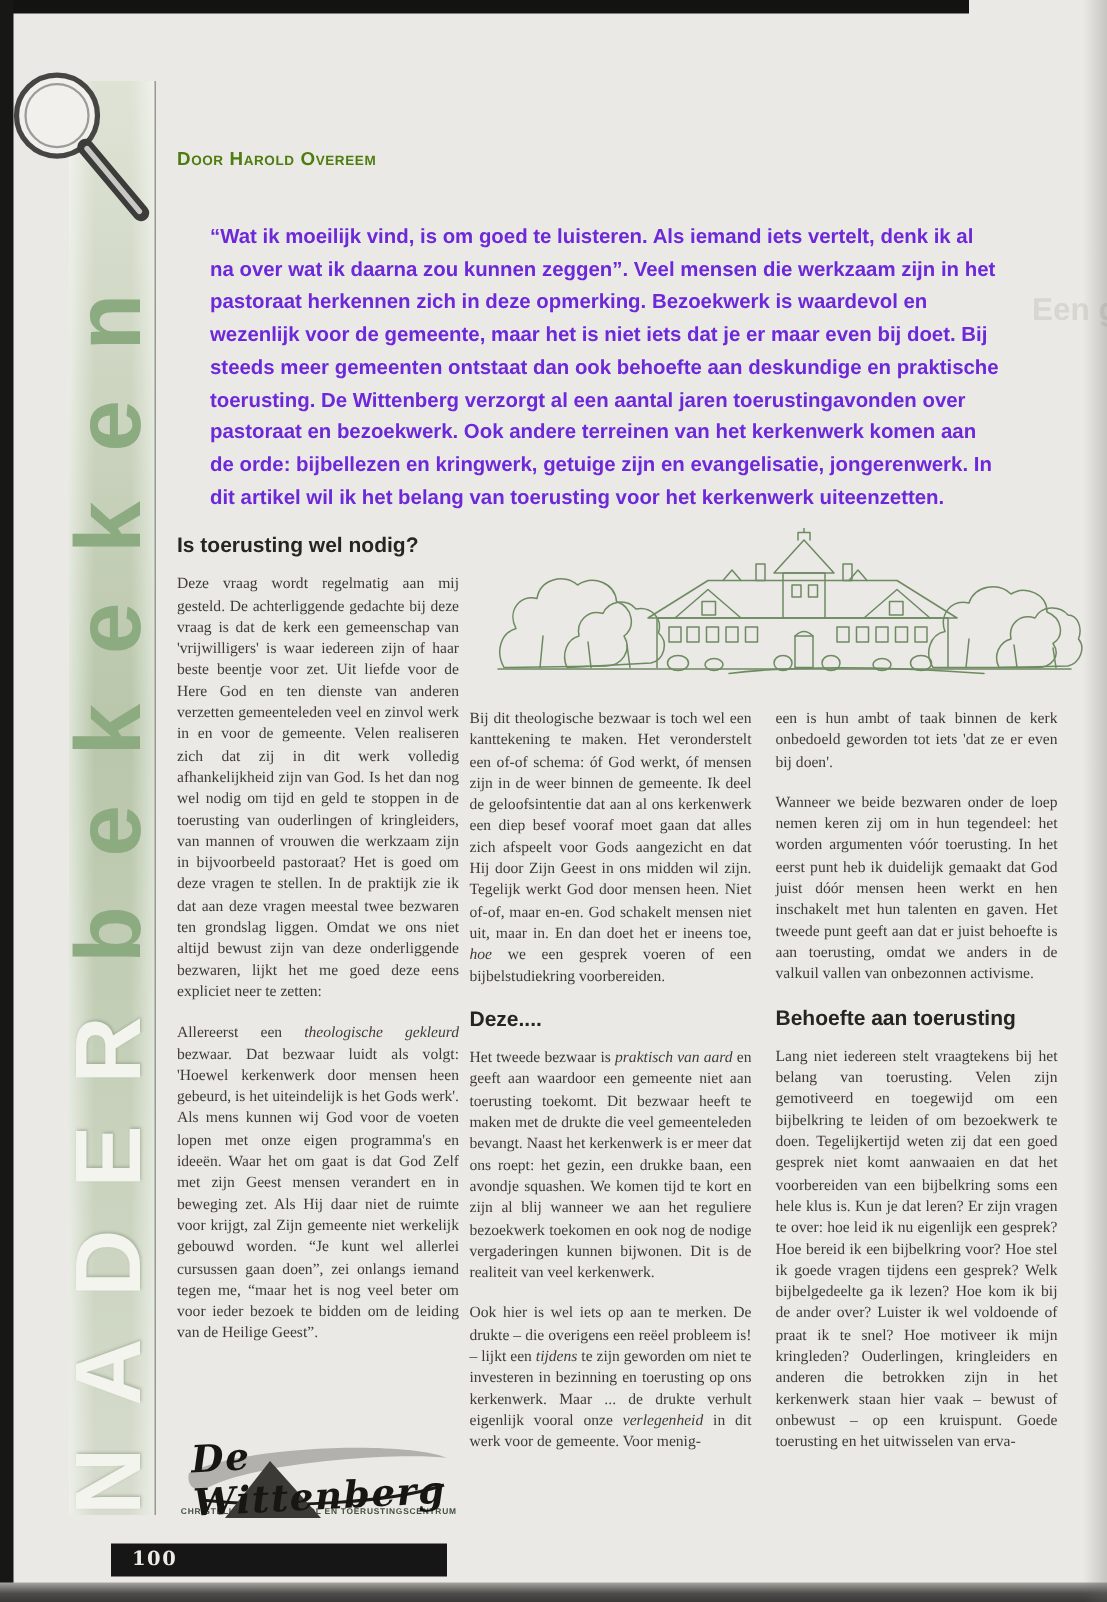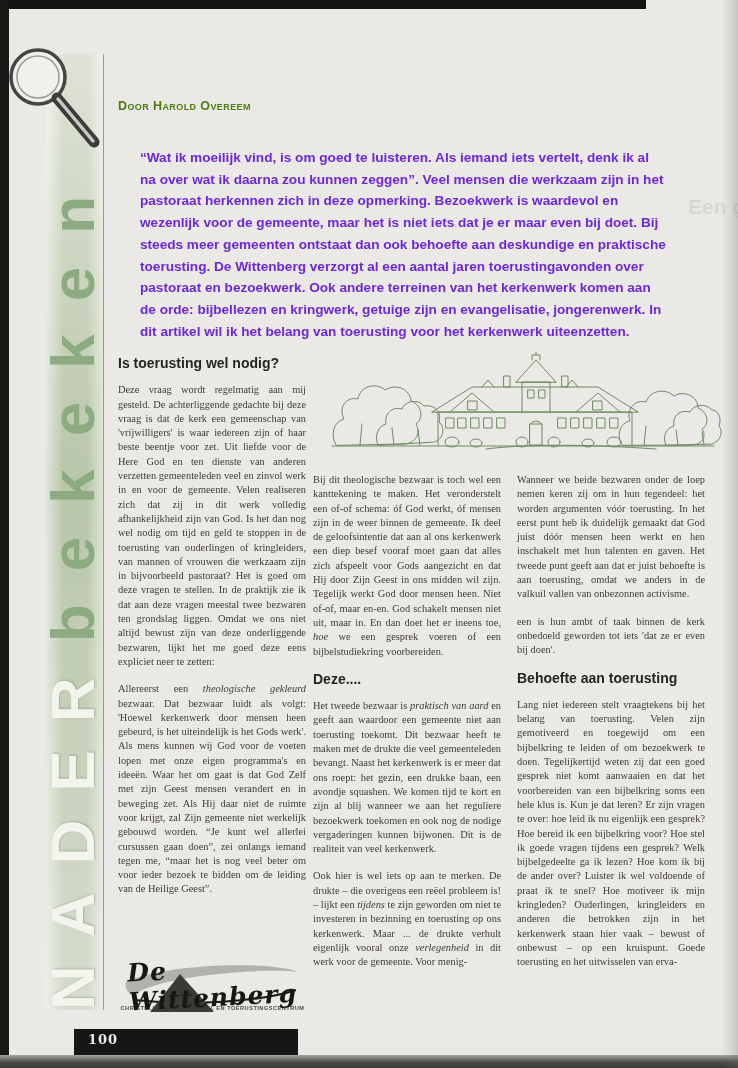--- a/index.html
+++ b/index.html
@@ -52,21 +52,21 @@
              font-family:"DejaVu Serif",serif;font-style:italic;font-weight:bold;font-size:25px;
              color:#171613;transform:rotate(-3deg);letter-spacing:1px;}
   .logo-tagline{position:absolute;left:0;top:57px;width:100%;z-index:1;text-align:center;
                 font-size:5.6px;font-weight:bold;letter-spacing:0.5px;color:#44503e;}
   .logo-roof{z-index:2;}
   .logo-swash{z-index:0;}
   
   .ghost{position:absolute;left:688px;top:195px;width:50px;height:26px;overflow:hidden;
          font-weight:bold;font-size:21px;color:#d8d6d1;white-space:nowrap;}
   
-  .pagenum-bar{position:absolute;left:74px;top:1029px;width:224px;height:32px;background:#161616;}
+  .pagenum-bar{position:absolute;left:74px;top:1029px;width:224px;height:22px;background:#161616;}
   .pagenum-bar span{display:inline-block;padding-left:14px;line-height:22px;font-weight:bold;
                     font-size:13px;letter-spacing:1px;color:#eceae6;font-family:"DejaVu Serif",serif;}
 </style>
 </head>
 <body>
 
 <div class="page">
 
   <div class="edge-top"></div>
   <div class="edge-left"></div>
@@ -137,22 +137,22 @@
   </div>
 
   <div class="col col2">
     <p><span>Bij dit theologische bezwaar is toch wel een kanttekening te maken. Het veronderstelt een of-of schema: óf God werkt, óf mensen zijn in de weer binnen de gemeente. Ik deel de geloofsintentie dat aan al ons kerkenwerk een diep besef vooraf moet gaan dat alles zich afspeelt voor Gods aangezicht en dat Hij door Zijn Geest in ons midden wil zijn. Tegelijk werkt God door mensen heen. Niet of-of, maar en-en. God schakelt mensen niet uit, maar in. En dan doet het er ineens toe, </span><span class="it">hoe</span><span> we een gesprek voeren of een bijbelstudiekring voorbereiden.</span></p>
     <h2>Deze....</h2>
     <p class="mb0"><span>Het tweede bezwaar is </span><span class="it">praktisch van aard</span><span> en geeft aan waardoor een gemeente niet aan toerusting toekomt. Dit bezwaar heeft te maken met de drukte die veel gemeenteleden bevangt. Naast het kerkenwerk is er meer dat ons roept: het gezin, een drukke baan, een avondje squashen. We komen tijd te kort en zijn al blij wanneer we aan het reguliere bezoekwerk toekomen en ook nog de nodige vergaderingen kunnen bijwonen. Dit is de realiteit van veel kerkenwerk.</span></p>
     <p><span>Ook hier is wel iets op aan te merken. De drukte – die overigens een reëel probleem is! – lijkt een </span><span class="it">tijdens</span><span> te zijn geworden om niet te investeren in bezinning en toerusting op ons kerkenwerk. Maar ... de drukte verhult eigenlijk vooral onze </span><span class="it">verlegenheid</span><span> in dit werk voor de gemeente. Voor menig-</span></p>
   </div>
 
   <div class="col col3">
+    <p>een is hun ambt of taak binnen de kerk onbedoeld geworden tot iets 'dat ze er even bij doen'.</p>
     <p>Wanneer we beide bezwaren onder de loep nemen keren zij om in hun tegendeel: het worden argumenten vóór toerusting. In het eerst punt heb ik duidelijk gemaakt dat God juist dóór mensen heen werkt en hen inschakelt met hun talenten en gaven. Het tweede punt geeft aan dat er juist behoefte is aan toerusting, omdat we anders in de valkuil vallen van onbezonnen activisme.</p>
-    <p>een is hun ambt of taak binnen de kerk onbedoeld geworden tot iets 'dat ze er even bij doen'.</p>
     <h2>Behoefte aan toerusting</h2>
     <p>Lang niet iedereen stelt vraagtekens bij het belang van toerusting. Velen zijn gemotiveerd en toegewijd om een bijbelkring te leiden of om bezoekwerk te doen. Tegelijkertijd weten zij dat een goed gesprek niet komt aanwaaien en dat het voorbereiden van een bijbelkring soms een hele klus is. Kun je dat leren? Er zijn vragen te over: hoe leid ik nu eigenlijk een gesprek? Hoe bereid ik een bijbelkring voor? Hoe stel ik goede vragen tijdens een gesprek? Welk bijbelgedeelte ga ik lezen? Hoe kom ik bij de ander over? Luister ik wel voldoende of praat ik te snel? Hoe motiveer ik mijn kringleden? Ouderlingen, kringleiders en anderen die betrokken zijn in het kerkenwerk staan hier vaak – bewust of onbewust – op een kruispunt. Goede toerusting en het uitwisselen van erva-</p>
   </div>
 
   <div class="logo">
     <svg class="logo-swash" viewBox="0 0 185 74">
       <path d="M6 34 C40 16 150 12 178 24 C150 20 52 26 18 44 C10 48 4 42 6 34 Z" fill="#b3b1ad" stroke="none"></path>
       <path d="M14 52 C70 58 140 54 176 42" stroke="#1c1b18" stroke-width="2" fill="none"></path>
     </svg>
     <div class="logo-tagline">CHRISTELIJKE HOGESCHOOL EN TOERUSTINGSCENTRUM</div>

